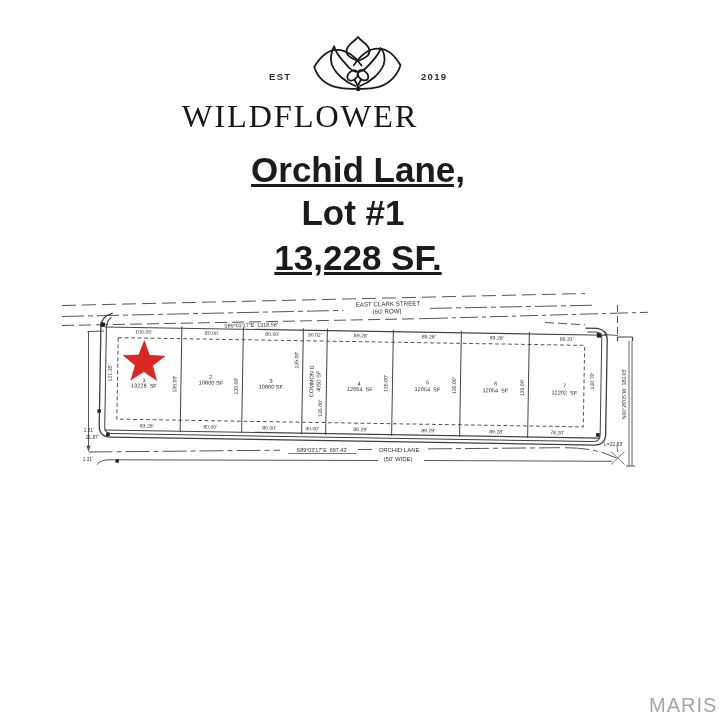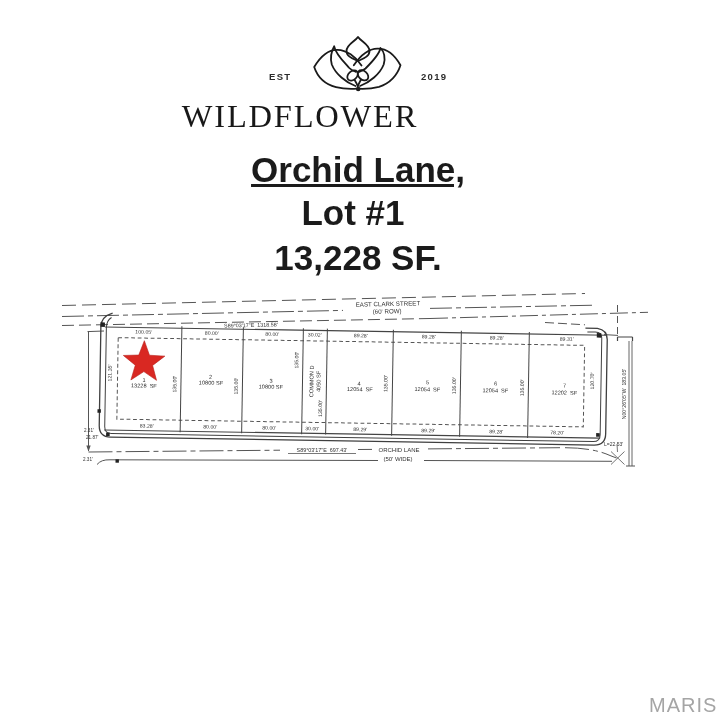--- a/index.html
+++ b/index.html
@@ -40,21 +40,21 @@
 <div class="est" style="left:269px;top:71px;">EST</div>
 
 <div class="est" style="left:421px;top:71px;">2019</div>
 
 <div class="wf">WILDFLOWER</div>
 
 <div class="big" style="top:150px;text-decoration:underline;">Orchid Lane,</div>
 
 <div class="big" style="top:193px;margin-left:-5px;">Lot #1</div>
 
-<div class="big" style="top:238px;">13,228 SF.</div>
+<div class="big" style="top:238px;text-decoration:underline;">13,228 SF.</div>
 
 <svg width="720" height="720" viewBox="0 0 720 720" style="position:absolute;left:0;top:0;" font-family="Liberation Sans, sans-serif" fill="none">
 
   <line x1="62" y1="305.5" x2="585" y2="293.5" stroke="#555" stroke-width="1" stroke-dasharray="14,6"></line>
 
   <path d="M62 316.5 L343 310.4 M430 308.4 L595 305.2" stroke="#555" stroke-width="1" stroke-dasharray="22,4,5,4"></path>
 
   <line x1="62" y1="325.5" x2="430" y2="318.5" stroke="#555" stroke-width="1" stroke-dasharray="12,5"></line>
   <path d="M430 318.5 L648 312.3" stroke="#555" stroke-width="1" stroke-dasharray="18,4,4,4"></path>
 

